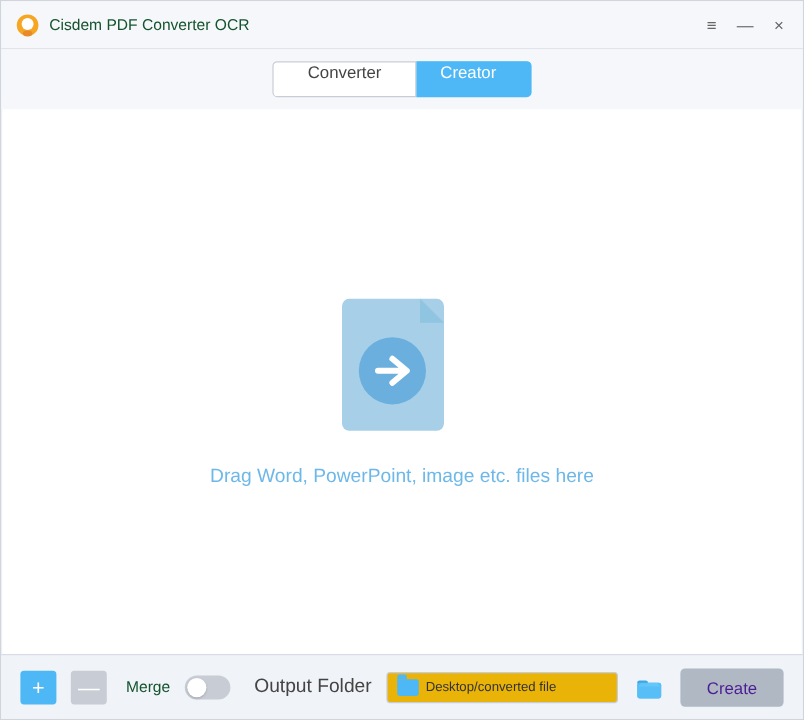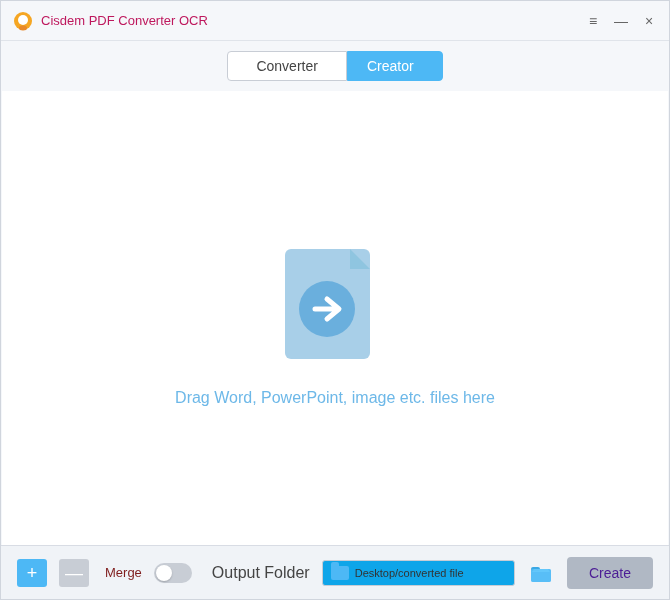--- a/index.html
+++ b/index.html
@@ -35,21 +35,21 @@
 
     .title-bar-logo {
       width: 20px;
       height: 20px;
       margin-right: 8px;
       flex-shrink: 0;
     }
 
     .title-bar-text {
       font-size: 13px;
-      color: #be185d;
+      color: #14532d;
       flex: 1;
     }
 
     .title-bar-controls {
       display: flex;
       gap: 12px;
       align-items: center;
     }
 
     .title-bar-btn {
@@ -76,21 +76,20 @@
       flex-shrink: 0;
     }
 
     .tab {
       height: 30px;
       padding: 0 28px;
       font-size: 14px;
       cursor: pointer;
       border: 1px solid #c8cdd5;
       display: flex;
-      align-items: center;
       justify-content: center;
       background: #fff;
       color: #444;
     }
 
     .tab:first-child {
       border-radius: 4px 0 0 4px;
     }
 
     .tab:last-child {
@@ -167,21 +166,21 @@
       color: #fff;
       font-size: 18px;
       display: flex;
       align-items: center;
       justify-content: center;
       line-height: 1;
     }
 
     .merge-label {
       font-size: 13px;
-      color: #7f1d1d;
+      color: #14532d;
       margin-left: 4px;
     }
 
     
     .toggle-track {
       width: 38px;
       height: 20px;
       background: #c8cdd5;
       border-radius: 10px;
       position: relative;
@@ -203,21 +202,21 @@
     .output-label {
       font-size: 16px;
       color: #444;
       margin-left: 8px;
       white-space: nowrap;
     }
 
     .output-path {
       font-size: 12px;
       color: #333;
-      background: #0ea5e9;
+      background: #eab308;
       border: 1px solid #c8cdd5;
       border-radius: 3px;
       padding: 3px 8px;
       height: 26px;
       display: flex;
       align-items: center;
       gap: 6px;
       flex: 1;
       min-width: 0;
       overflow: hidden;

